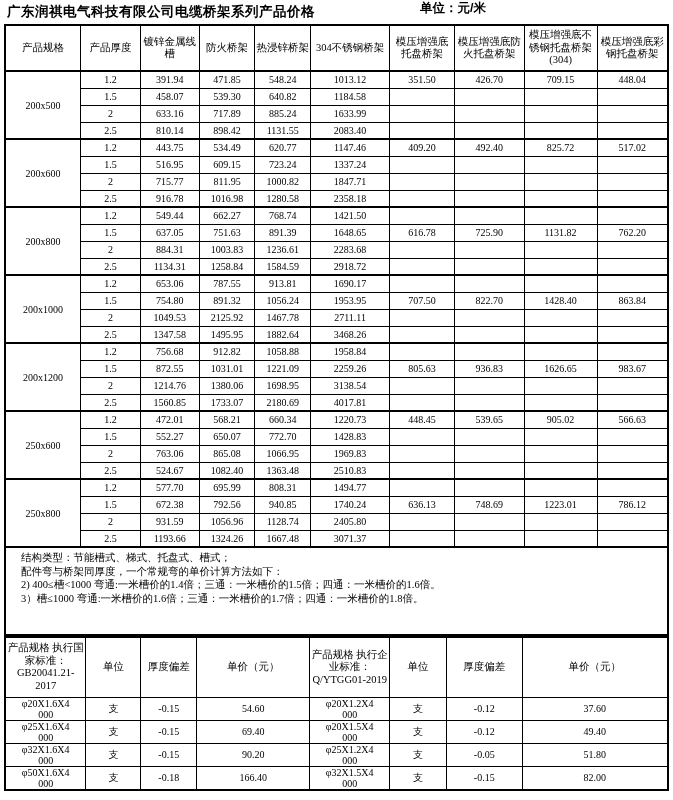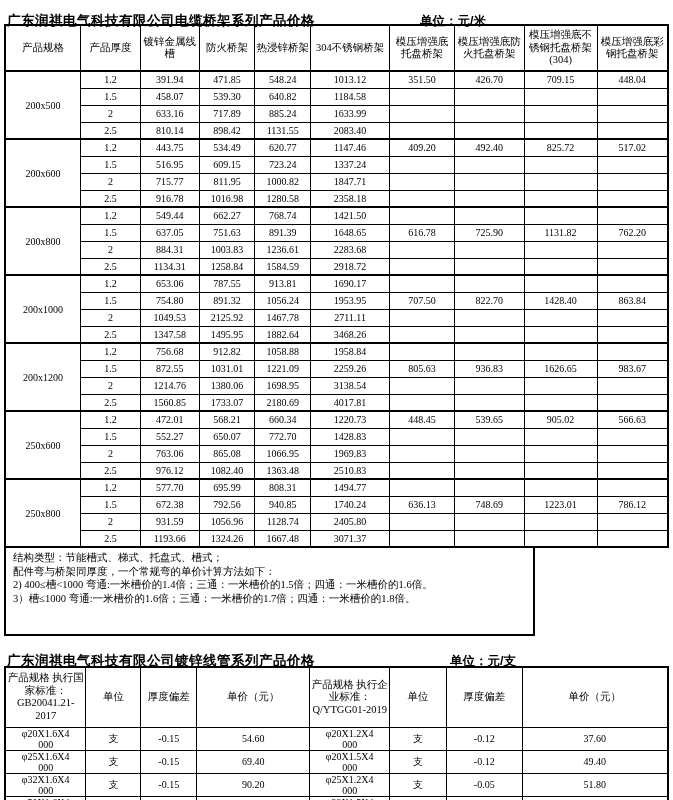--- a/index.html
+++ b/index.html
@@ -14,30 +14,30 @@
     overflow: hidden;
   }
   .section-head {
     position: relative;
     height: 24px;
     padding-top: 5px;
   }
   .doc-title {
     position: absolute;
     left: 7px;
-    top: 12px;
+    top: 3px;
     font-family: "Liberation Sans", "DejaVu Sans", sans-serif;
     font-weight: bold;
     font-size: 13.5px;
     letter-spacing: 0.5px;
     white-space: nowrap;
   }
   .unit-label {
     position: absolute;
-    top: 13px;
+    top: 0;
     font-family: "Liberation Sans", "DejaVu Sans", sans-serif;
     font-weight: bold;
     font-size: 12.5px;
     white-space: nowrap;
   }
   .unit1 { left: 420px; }
   .unit2 { left: 450px; }
   table {
     width: 665px;
     margin: 0 4px;
@@ -56,25 +56,25 @@
     font-weight: normal;
     font-size: 10.5px;
     line-height: 12.5px;
     padding: 1px;
   }
   #bridge-table thead th { height: 46px; }
   #bridge-table td { height: 17px; font-size: 10px; padding: 0 1px; }
   #bridge-table tbody.group { border-top: 2px solid #000; }
   td.spec { font-size: 10.5px; border-radius: 7px; }
   .notes-box {
-    width: 531px;
+    width: 665px;
     margin: 0 4px;
     border: 2px solid #000;
     border-top: none;
-    padding: 3px 0 4px 0;
+    padding: 3px 0 4px 8px;
     height: 88px;
   }
   .note-line {
     font-size: 10.5px;
     line-height: 13.5px;
     padding-left: 7px;
     white-space: nowrap;
   }
   .sec2-head { margin-top: 4px; height: 26px; }
   #pipe-table thead th { height: 60px; }
@@ -382,21 +382,21 @@
           <td>865.08</td>
           <td>1066.95</td>
           <td>1969.83</td>
           <td></td>
           <td></td>
           <td></td>
           <td></td>
         </tr>
         <tr>
           <td>2.5</td>
-          <td>976.12</td>
+          <td>524.67</td>
           <td>1082.40</td>
           <td>1363.48</td>
           <td>2510.83</td>
           <td></td>
           <td></td>
           <td></td>
           <td></td>
         </tr>
       </tbody>
       <tbody class="group">
@@ -448,24 +448,20 @@
       </tbody>
     </table>
 
   <div class="notes-box">
       <div class="note-line">结构类型：节能槽式、梯式、托盘式、槽式；</div>
       <div class="note-line">配件弯与桥架同厚度，一个常规弯的单价计算方法如下：</div>
       <div class="note-line">2) 400≤槽&lt;1000 弯通:一米槽价的1.4倍；三通：一米槽价的1.5倍；四通：一米槽价的1.6倍。</div>
       <div class="note-line">3）槽≤1000 弯通:一米槽价的1.6倍；三通：一米槽价的1.7倍；四通：一米槽价的1.8倍。</div>
     </div>
 
-  <div class="section-head sec2-head">
-    <div class="doc-title">广东润祺电气科技有限公司镀锌线管系列产品价格</div>
-    <div class="unit-label unit2">单位：元/支</div>
-  </div>
 
   <table id="pipe-table">
     <colgroup>
       <col style="width:12.2%">
         <col style="width:8.3%">
         <col style="width:8.4%">
         <col style="width:17.1%">
       <col style="width:12%">
         <col style="width:8.6%">
         <col style="width:11.4%">

